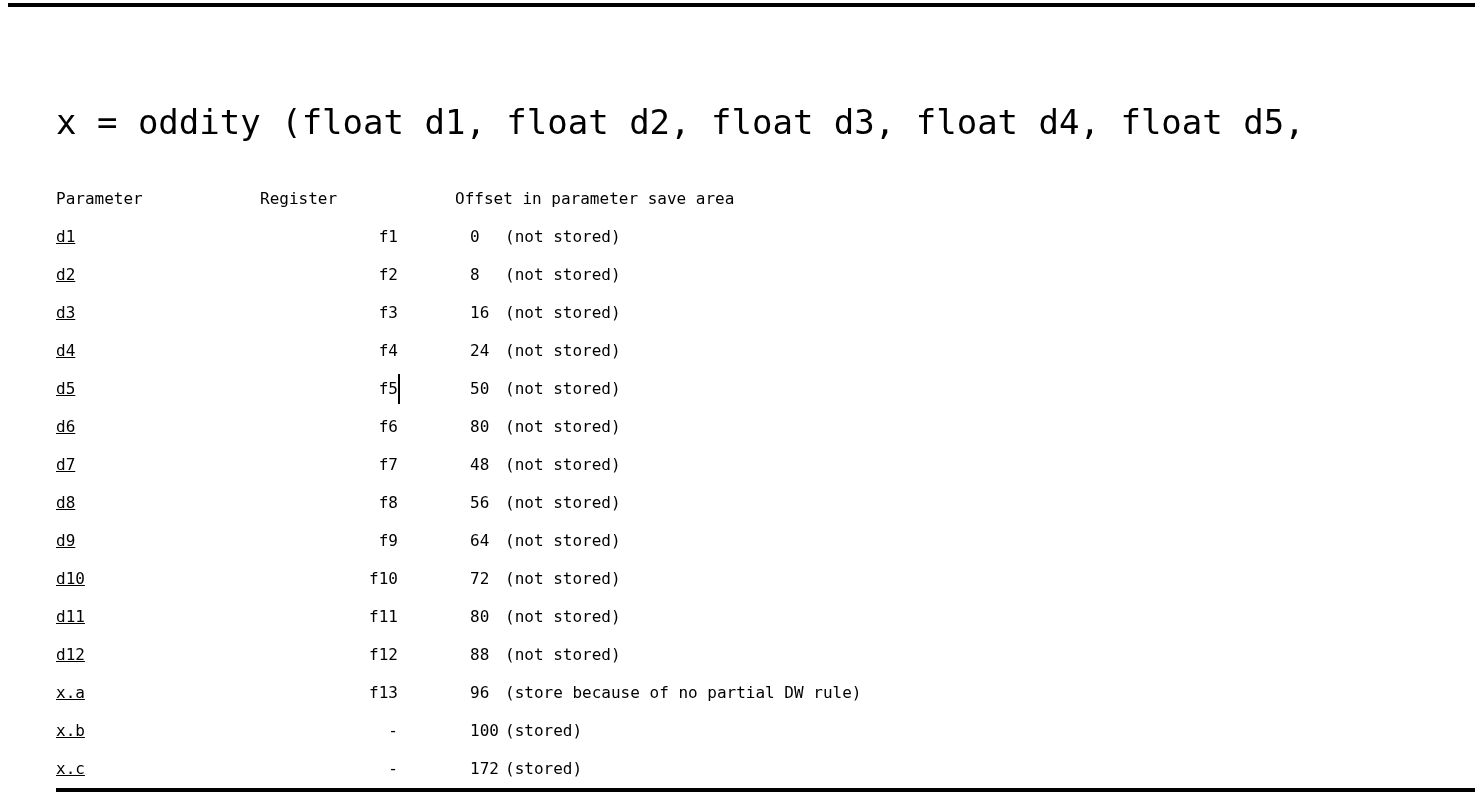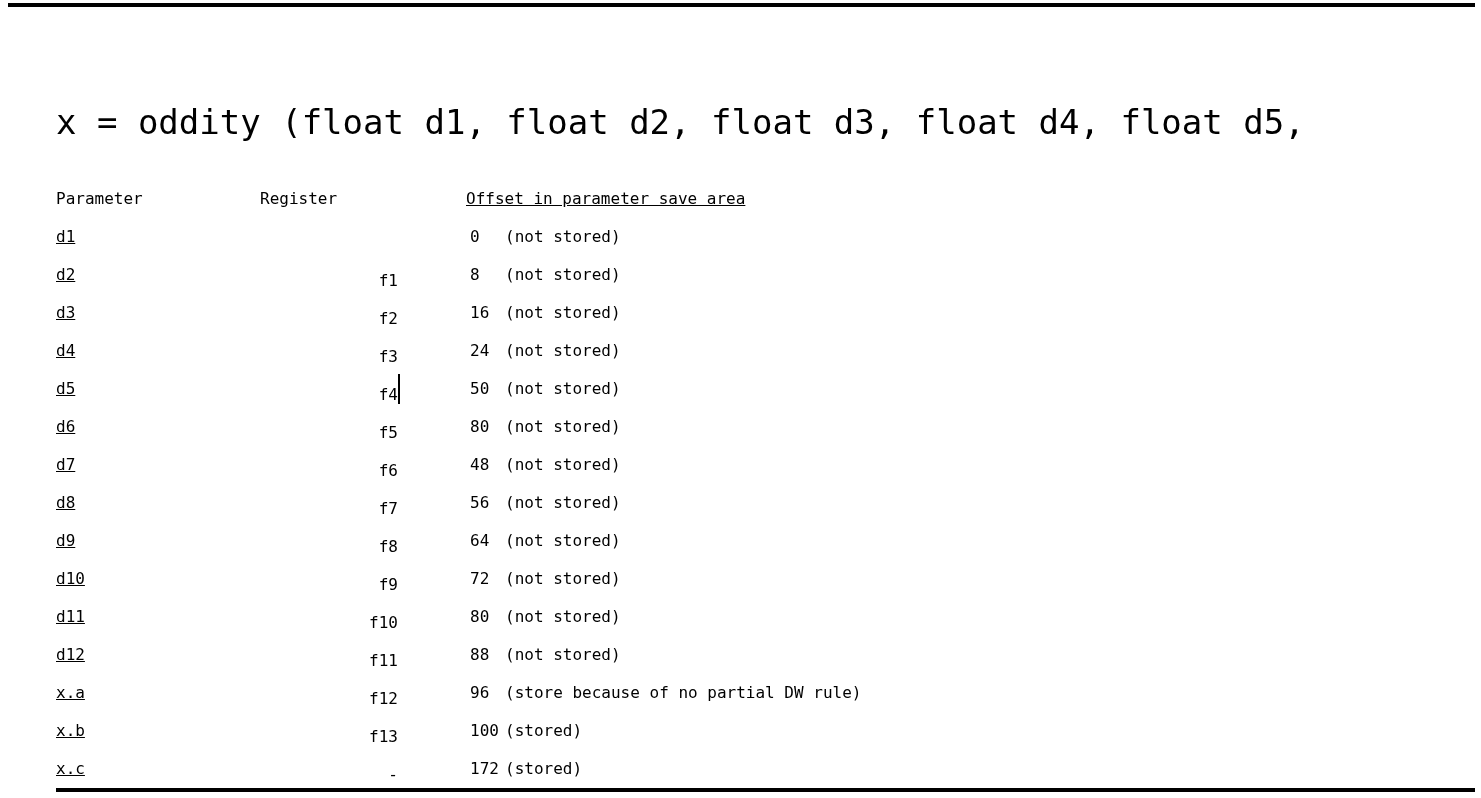--- a/index.html
+++ b/index.html
@@ -66,28 +66,28 @@
     white-space: pre;
   }
   .cell {
     position: absolute;
     top: 0;
     white-space: pre;
     display: block;
   }
   
   .c-param  { left: 0px; text-decoration: underline; }
-  .c-reg    { left: 0px; width: 342px; text-align: right; margin-top: 44px; }
+  .c-reg    { left: 0px; width: 342px; text-align: right; }
   .c-off    { left: 414px; }
   .c-note   { left: 449px; }
 
   
   .hrow .h-param { left: 0px; }
   .hrow .h-reg   { left: 196px; margin-left: 8px; }
-  .hrow .h-off   { left: 410px; text-decoration: underline; }
+  .hrow .h-off   { left: 399px; }
 
   
   #caret {
     position: absolute;
     left: 342px;
     top: 4px;
     width: 2px;
     height: 30px;
     background: #000000;
   }

